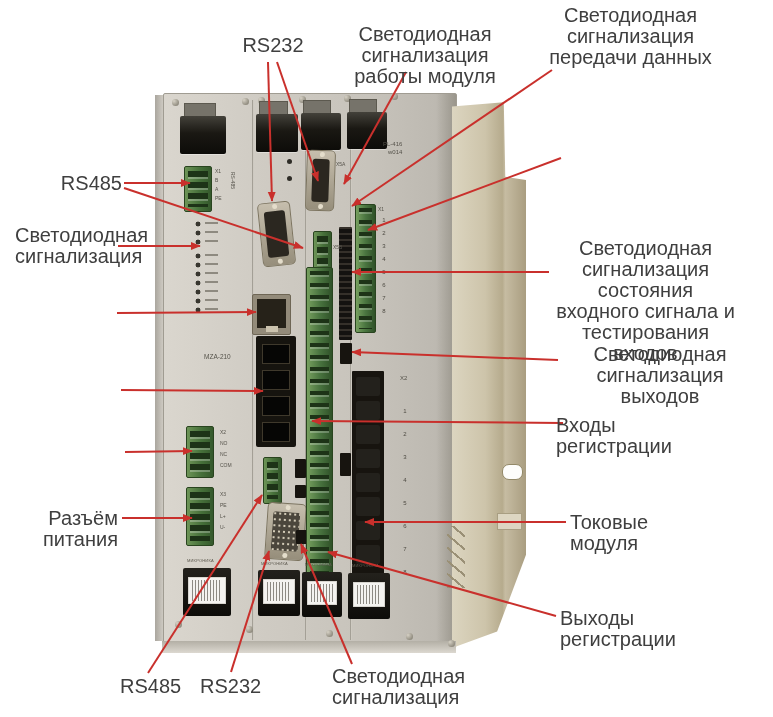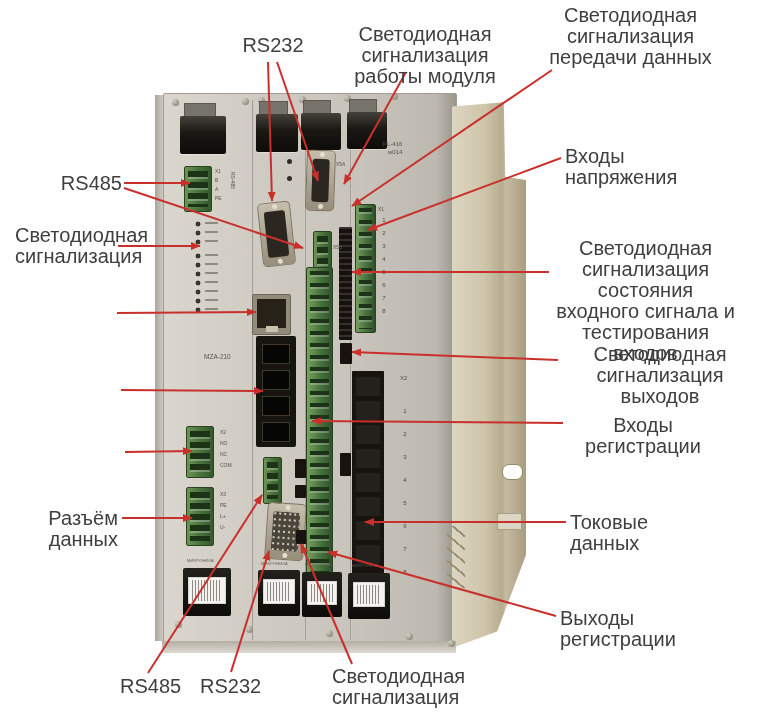--- a/index.html
+++ b/index.html
@@ -257,32 +257,31 @@
         <line x1="352" y1="664" x2="301" y2="544" stroke="#c9302c" stroke-width="2" marker-end="url(#arr)"></line>
       </g>
   </svg>
 
   <div class="callout tc" style="left: 238px; top: 35px; width: 70px; color: rgb(63, 63, 63);">RS232</div>
   <div class="callout tc" style="left: 325px; top: 24px; width: 200px; color: rgb(63, 63, 63);">Светодиодная сигнализация
 работы модуля</div>
   <div class="callout tc" style="left: 548px; top: 5px; width: 165px; color: rgb(63, 63, 63);">Светодиодная
 сигнализация
 передачи данных</div>
-  <div class="callout" style="left: 565px; top: 146px; width: 160px; color: rgb(63, 63, 63);">Входы напряжения</div>
   <div class="callout tc" style="left: 548px; top: 238px; width: 195px; color: rgb(63, 63, 63);">Светодиодная
 сигнализация состояния
 входного сигнала и
 тестирования входов</div>
   <div class="callout tc" style="left: 555px; top: 344px; width: 210px; color: rgb(63, 63, 63);">Светодиодная сигнализация
 выходов</div>
-  <div class="callout" style="left: 568px; top: 415px; width: 150px; color: rgb(63, 63, 63); text-align: center;">Входы регистрации</div>
-  <div class="callout" style="left: 570px; top: 512px; width: 130px; color: rgb(63, 63, 63);">Токовые данных</div>
+  <div class="callout" style="left: 556px; top: 415px; width: 150px; color: rgb(63, 63, 63);">Входы регистрации</div>
+  <div class="callout" style="left: 570px; top: 512px; width: 130px; color: rgb(63, 63, 63);">Токовые модуля</div>
   <div class="callout" style="left: 560px; top: 608px; width: 160px; color: rgb(63, 63, 63);">Выходы регистрации</div>
   <div class="callout tr" style="left: 0px; top: 173px; width: 122px; color: rgb(63, 63, 63);">RS485</div>
   <div class="callout tc" style="left: 15px; top: 225px; width: 110px; color: rgb(63, 63, 63);">Светодиодная
 сигнализация</div>
-  <div class="callout tr" style="left: 0px; top: 508px; width: 118px; color: rgb(63, 63, 63);">Разъём данных</div>
+  <div class="callout tr" style="left: 0px; top: 508px; width: 118px; color: rgb(63, 63, 63);">Разъём питания</div>
   <div class="callout tc" style="left: 120px; top: 676px; width: 55px; color: rgb(63, 63, 63);">RS485</div>
   <div class="callout tc" style="left: 200px; top: 676px; width: 55px; color: rgb(63, 63, 63);">RS232</div>
   <div class="callout tc" style="left: 332px; top: 666px; width: 115px; color: rgb(63, 63, 63);">Светодиодная
 сигнализация</div>
 
 </div>
 
 </body></html>

